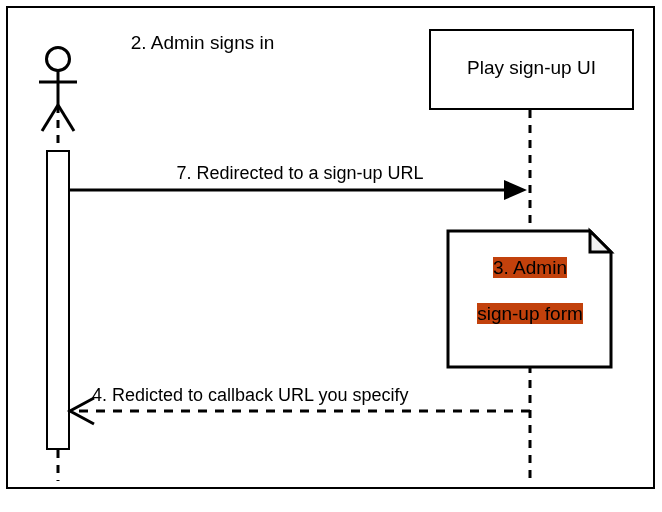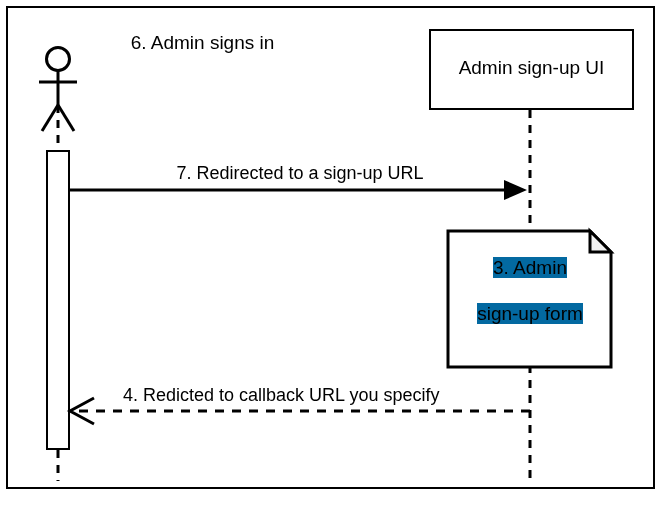--- a/index.html
+++ b/index.html
@@ -61,31 +61,30 @@
     width: 340px;
     text-align: center;
     font-size: 18px;
   }
   #msg4-label {
     left: 92px;
     top: 385px;
     width: 400px;
     text-align: left;
     font-size: 18px;
-    margin-left: 31px;
   }
   #note-text {
     left: 452px;
     top: 256px;
     width: 156px;
     text-align: center;
     font-size: 19px;
   }
   #note-text span.nl {
-    background: #0369a1;
+    background: #c2410c;
     display: inline;
   }
   .lifeline-box {
     position: absolute;
     left: 429px;
     top: 29px;
     width: 205px;
     height: 81px;
     border: 2px solid #000000;
     background: #ffffff;
@@ -103,21 +102,21 @@
   }
 </style>
 </head>
 <body>
 
 <div id="canvas">
 
   <div id="frame"></div>
 
   <div class="lifeline-box"></div>
-  <div class="txt" id="actor-box-label">Admin sign-up UI</div>
+  <div class="txt" id="actor-box-label">Play sign-up UI</div>
 
   <div class="activation"></div>
 
   <svg class="layer" viewBox="0 0 662 512">
 
     <g stroke="#000000" fill="none" stroke-width="3">
       <circle cx="58" cy="59" r="11.5"></circle>
       <line x1="58" y1="71" x2="58" y2="105"></line>
       <line x1="39" y1="82" x2="77" y2="82"></line>
       <line x1="58" y1="105" x2="42" y2="131"></line>
@@ -141,21 +140,21 @@
       <path d="M 590 231 L 590 252 L 611 252 Z" fill="#f2f2f2" stroke="#000000" stroke-width="3" stroke-linejoin="miter"></path>
     </g>
 
     <g stroke="#000000" fill="none">
       <line x1="530" y1="411" x2="78" y2="411" stroke-width="3" stroke-dasharray="9,8"></line>
       <polyline points="94,398 70,411 94,424" stroke-width="3" fill="none" stroke-linecap="butt" stroke-linejoin="miter"></polyline>
     </g>
 
   </svg>
 
-  <div class="txt" id="step1-label"><span>6. Admin signs in</span><br></div>
+  <div class="txt" id="step1-label"><span>2. Admin signs in</span><br></div>
 
   <div class="txt" id="msg2-label">7. Redirected to a sign-up URL</div>
 
   <div class="txt" id="note-text"><span class="nl">3. Admin</span><br><br><span class="nl">sign-up form</span></div>
 
   <div class="txt" id="msg4-label">4. Redicted to callback URL you specify</div>
 
 </div>
 
 </body></html>

